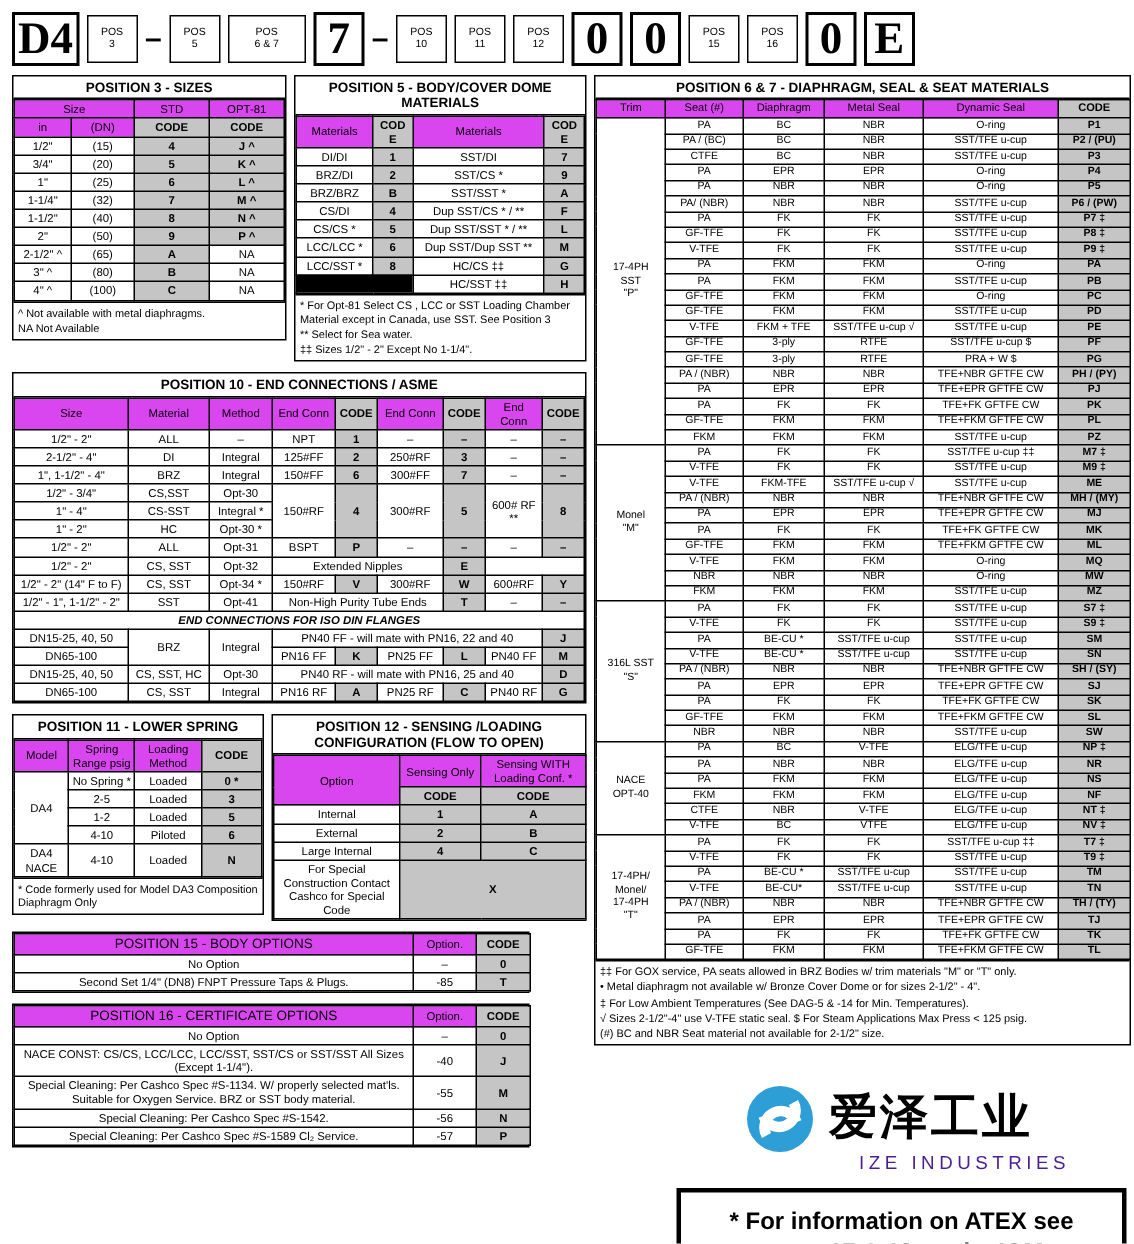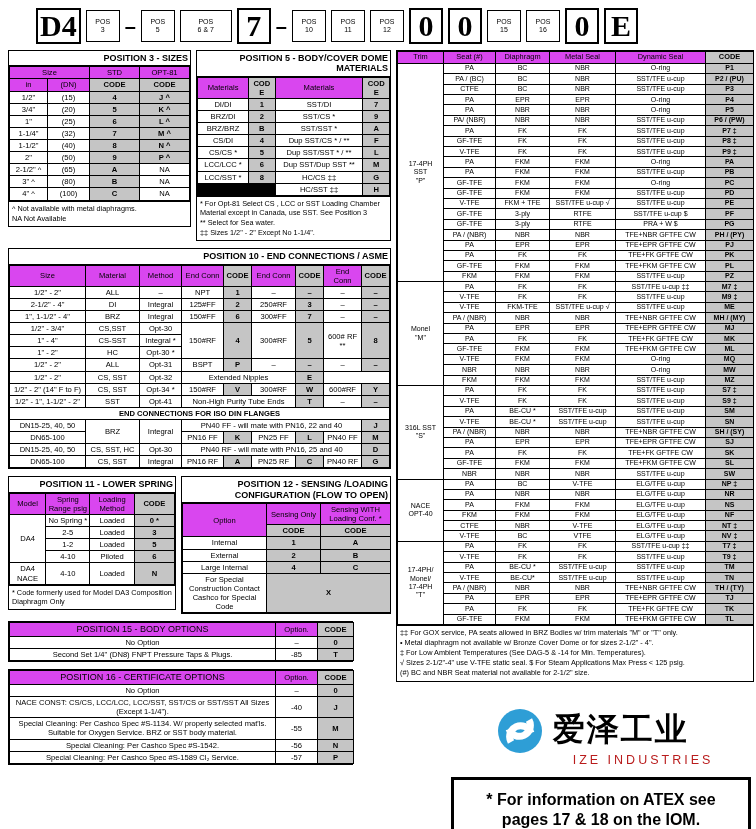--- a/index.html
+++ b/index.html
@@ -5,58 +5,58 @@
   * { box-sizing: border-box; margin: 0; padding: 0; }
   body {
     width: 756px; height: 829px;
     background: #fff;
     font-family: "Liberation Sans", sans-serif;
     color: #000;
     padding: 6px 8px;
     overflow: hidden;
   }
   
-  .model-strip { display: flex; align-items: center; gap: 5px; height: 40px; margin-bottom: 4px; margin-left: 28px; }
+  .model-strip { display: flex; align-items: center; gap: 5px; height: 40px; margin-bottom: 4px; }
   .seg-big {
     display: inline-flex; align-items: center; justify-content: center;
     border: 2px solid #000; height: 36px; min-width: 34px; padding: 0 2px;
     font-family: "Liberation Serif", serif; font-weight: bold; font-size: 30px; line-height: 1;
   }
   .seg-pos {
     display: inline-flex; flex-direction: column; align-items: center; justify-content: center;
     border: 1.5px solid #000; height: 32px; width: 34px; font-size: 7px; line-height: 1.2;
   }
   .seg-pos.wide { width: 52px; }
   .seg-dash { font-size: 20px; font-weight: bold; }
   
   .main { display: flex; gap: 5px; align-items: flex-start; }
   .col-left { width: 383px; }
   .col-right { width: 358px; }
   .row { display: flex; gap: 5px; align-items: flex-start; }
   
   .pbox { border: 1.7px solid #000; background: #fff; }
-  .ptitle { font-weight: bold; text-align: right; font-size: 9px; padding: 2px 2px; border-bottom: 1px solid #000; line-height: 1.15; }
+  .ptitle { font-weight: bold; text-align: center; font-size: 9px; padding: 2px 2px; border-bottom: 1px solid #000; line-height: 1.15; }
   table { border-collapse: collapse; width: 100%; table-layout: fixed; }
   td, th { border: 1px solid #000; font-size: 7.6px; padding: 1px 2px; text-align: center; line-height: 1.2; word-wrap: break-word; }
   th { font-weight: normal; background: #d946ef; }
   td.code, th.code { background: #c5c5c5; font-weight: bold; }
   td.blk { background: #000; }
-  td.sub { font-weight: bold; }
+  td.sub { font-weight: bold; font-style: italic; }
   .fnotes { border-top: 1px solid #000; padding: 2px 3px; font-size: 7.3px; text-align: left; line-height: 1.25; }
   .fnotes div { margin-bottom: 1px; }
   
   .t67 td { font-size: 7px; padding: 0.5px 1px; }
   .t67 td.trim { white-space: pre-line; font-size: 7px; background: #fff; }
   .t67 td.trim.dashed { border-top: 1px dashed #000; }
   .t67 th { font-size: 7.4px; }
   .mb { margin-bottom: 7px; }
   
   .logo-row { display: flex; align-items: center; justify-content: center; gap: 10px; margin-top: 14px; margin-left: 60px; }
   .logo-text .cn { font-size: 32px; font-weight: bold; letter-spacing: 2px; margin-top: 12px; }
-  .logo-text .en { font-size: 12.5px; letter-spacing: 3px; color: #b91c1c; margin-top: 1px; margin-left: 20px; }
+  .logo-text .en { font-size: 12.5px; letter-spacing: 3px; color: #4c1d95; margin-top: 1px; margin-left: 20px; }
   
   .atex-box {
     border: 3px solid #000; margin-top: 10px; margin-left: 55px;
     width: 300px; padding: 10px 8px;
     font-size: 16px; font-weight: bold; text-align: center; white-space: pre-line; line-height: 1.3;
   }
 </style>
 </head>
 <body>
 
@@ -600,20 +600,21 @@
             </tr>
           </tbody>
       </table>
     </div>
 
   </div>
 
   <div class="col-right">
 
     <div class="pbox">
+      <div class="ptitle">POSITION 6 &amp; 7 - DIAPHRAGM, SEAL &amp; SEAT MATERIALS</div>
       <table class="t67">
         <colgroup>
           <col style="width:46px">
             <col style="width:52px">
             <col style="width:54px">
           <col style="width:66px">
             <col style="width:90px">
             <col style="width:48px">
         </colgroup>
         <thead>

